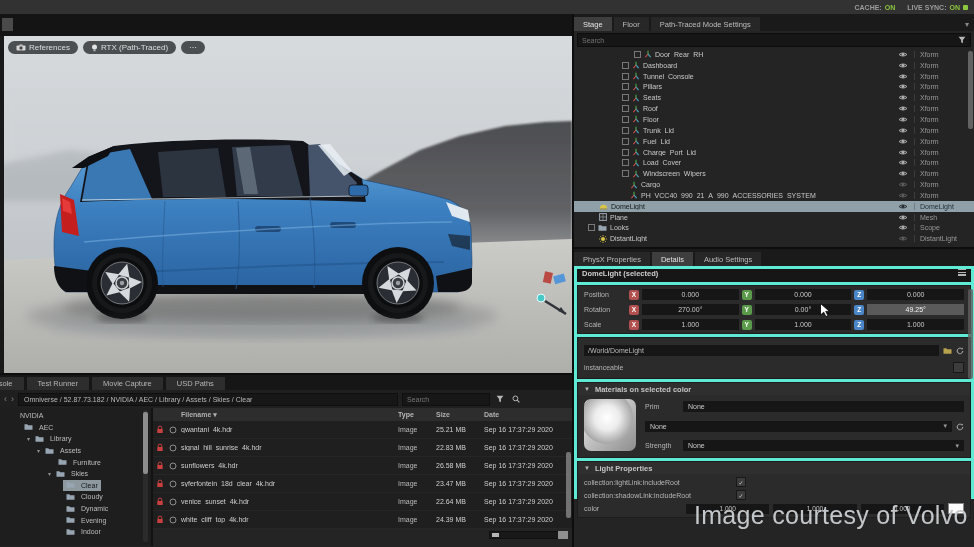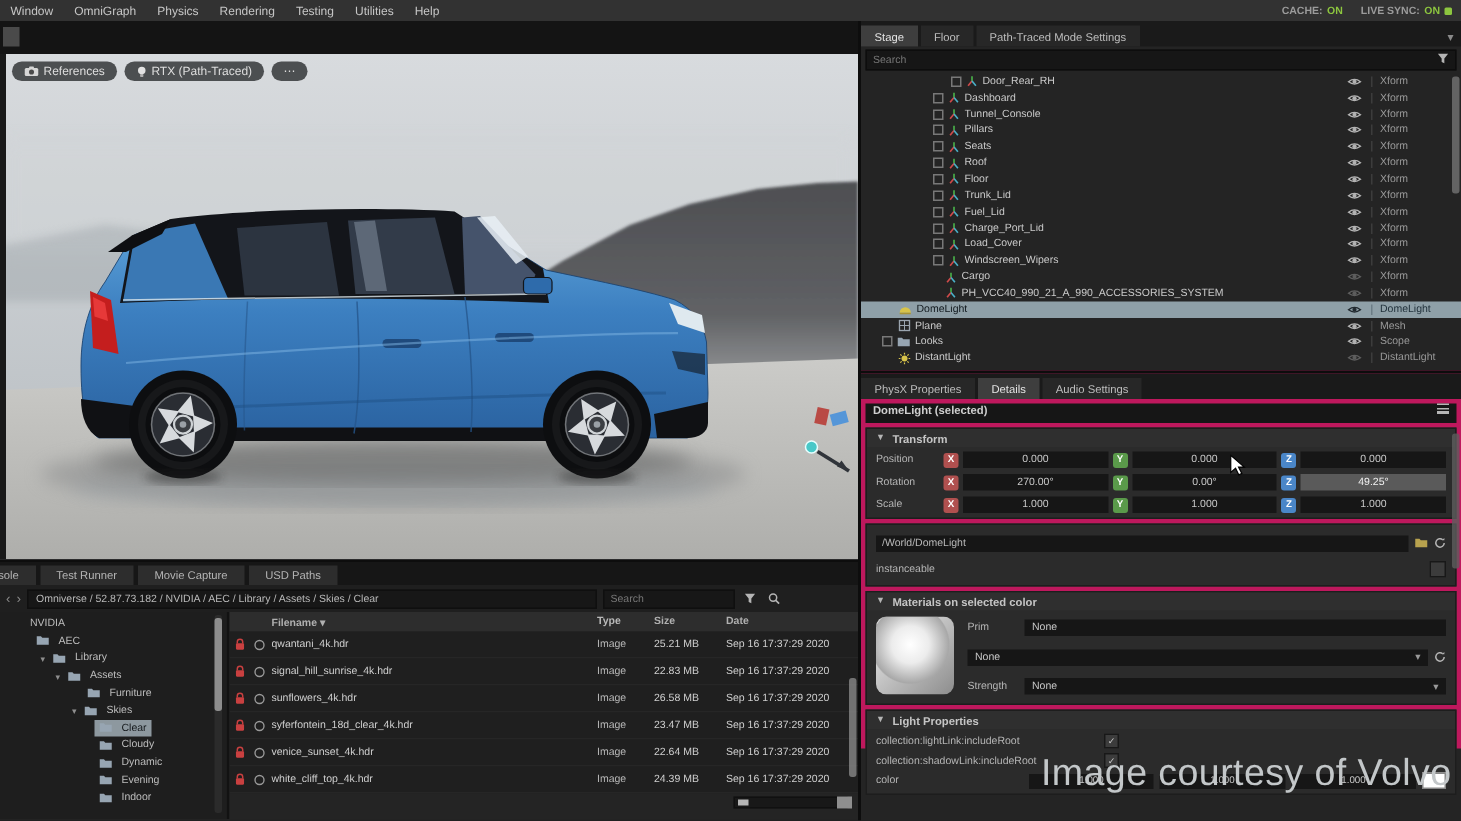--- a/index.html
+++ b/index.html
@@ -76,21 +76,21 @@
   .sicon{display:flex;align-items:center;margin-right:3px;flex:0 0 auto}
   .slabel{flex:1;overflow:hidden;text-overflow:ellipsis}
   .seye{width:22px;display:flex;justify-content:center;color:#b2b2b2;flex:0 0 auto}
   .seye.dim{opacity:.4}
   .stype{width:46px;border-left:1px solid #3c3c3c;padding-left:5px;color:#999;flex:0 0 auto}
   .srow.sel{background:#8fa0a8;color:#11181d}
   .srow.sel .stype{color:#21313b;border-left-color:#6c7d86}
   .srow.sel .seye{color:#222a30}
   .stage-thumb{position:absolute;right:1px;top:2px;width:5px;height:78px;background:#6e6e6e;border-radius:2px;opacity:.85}
   
-  .props{position:absolute;left:0;top:233px;width:400px;height:252px;background:#be185d;border-top:2px solid #0d0d0d;box-sizing:border-box}
+  .props{position:absolute;left:0;top:233px;width:400px;height:252px;background:#5eead4;border-top:2px solid #0d0d0d;box-sizing:border-box}
   .sel-header{margin:3px;height:13px;background:#161616;display:flex;align-items:flex-start;
               padding:0 5px;color:#cfcfcf;font-size:7.5px;font-weight:bold}
   .burger{margin-left:auto;display:flex;flex-direction:column;gap:1.5px}
   .burger i{display:block;width:8px;height:1.2px;background:#b5b5b5}
   .section{margin:3px;background:#2b2b2b;border:1px solid #1d1d1d}
   .sec-head{height:12px;display:flex;align-items:center;gap:5px;padding:0 6px;color:#c5c5c5;
             font-size:7.5px;font-weight:bold;background:#2f2f2f}
   .tri{font-size:6px;color:#b5b5b5}
   .trow{display:flex;align-items:center;height:13px;margin:2px 6px;gap:3px}
   .tlabel{width:42px;color:#b5b5b5;font-size:7px;flex:0 0 auto}
@@ -126,29 +126,20 @@
   .props-thumb{position:absolute;right:1px;top:40px;width:5px;height:90px;background:#5e5e5e;border-radius:2px;opacity:.8}
   
   .watermark{position:absolute;left:694px;top:501px;font-size:25px;color:#c3c7c9;z-index:50;
              white-space:nowrap;letter-spacing:.3px}
   .cursor{position:absolute;left:820px;top:303px;z-index:60}
 </style>
 </head>
 <body>
 
 <div class="menubar">
-  <div id="menu-items" style="display:flex">
-      <span class="mi">Window</span>
-      <span class="mi">OmniGraph</span>
-      <span class="mi">Physics</span>
-      <span class="mi">Rendering</span>
-      <span class="mi">Testing</span>
-      <span class="mi">Utilities</span>
-      <span class="mi">Help</span>
-    </div>
   <div class="mb-right">
     <span class="statgrp">
       <span>CACHE:</span>
       <span class="on">ON</span>
     </span>
     <span class="statgrp">
       <span>LIVE SYNC:</span>
       <span class="on">ON</span>
       <span class="sync-dot"></span>
     </span>
@@ -936,24 +927,20 @@
     <div class="sel-header">
       <span>DomeLight (selected)</span>
       <span class="burger">
           <i></i>
           <i></i>
           <i></i>
         </span>
     </div>
 
     <div class="section">
-      <div class="sec-head">
-        <span class="tri">▼</span>
-        <span>Transform</span>
-      </div>
       <div id="transform-rows">
           <div class="trow">
             <span class="tlabel">Position</span>
             <span class="axis" style="background:#b0504f">X</span>
             <span class="tfield">0.000</span>
             <span class="axis" style="background:#5a9a4a">Y</span>
             <span class="tfield">0.000</span>
             <span class="axis" style="background:#4a86c8">Z</span>
             <span class="tfield">0.000</span>
           </div>

